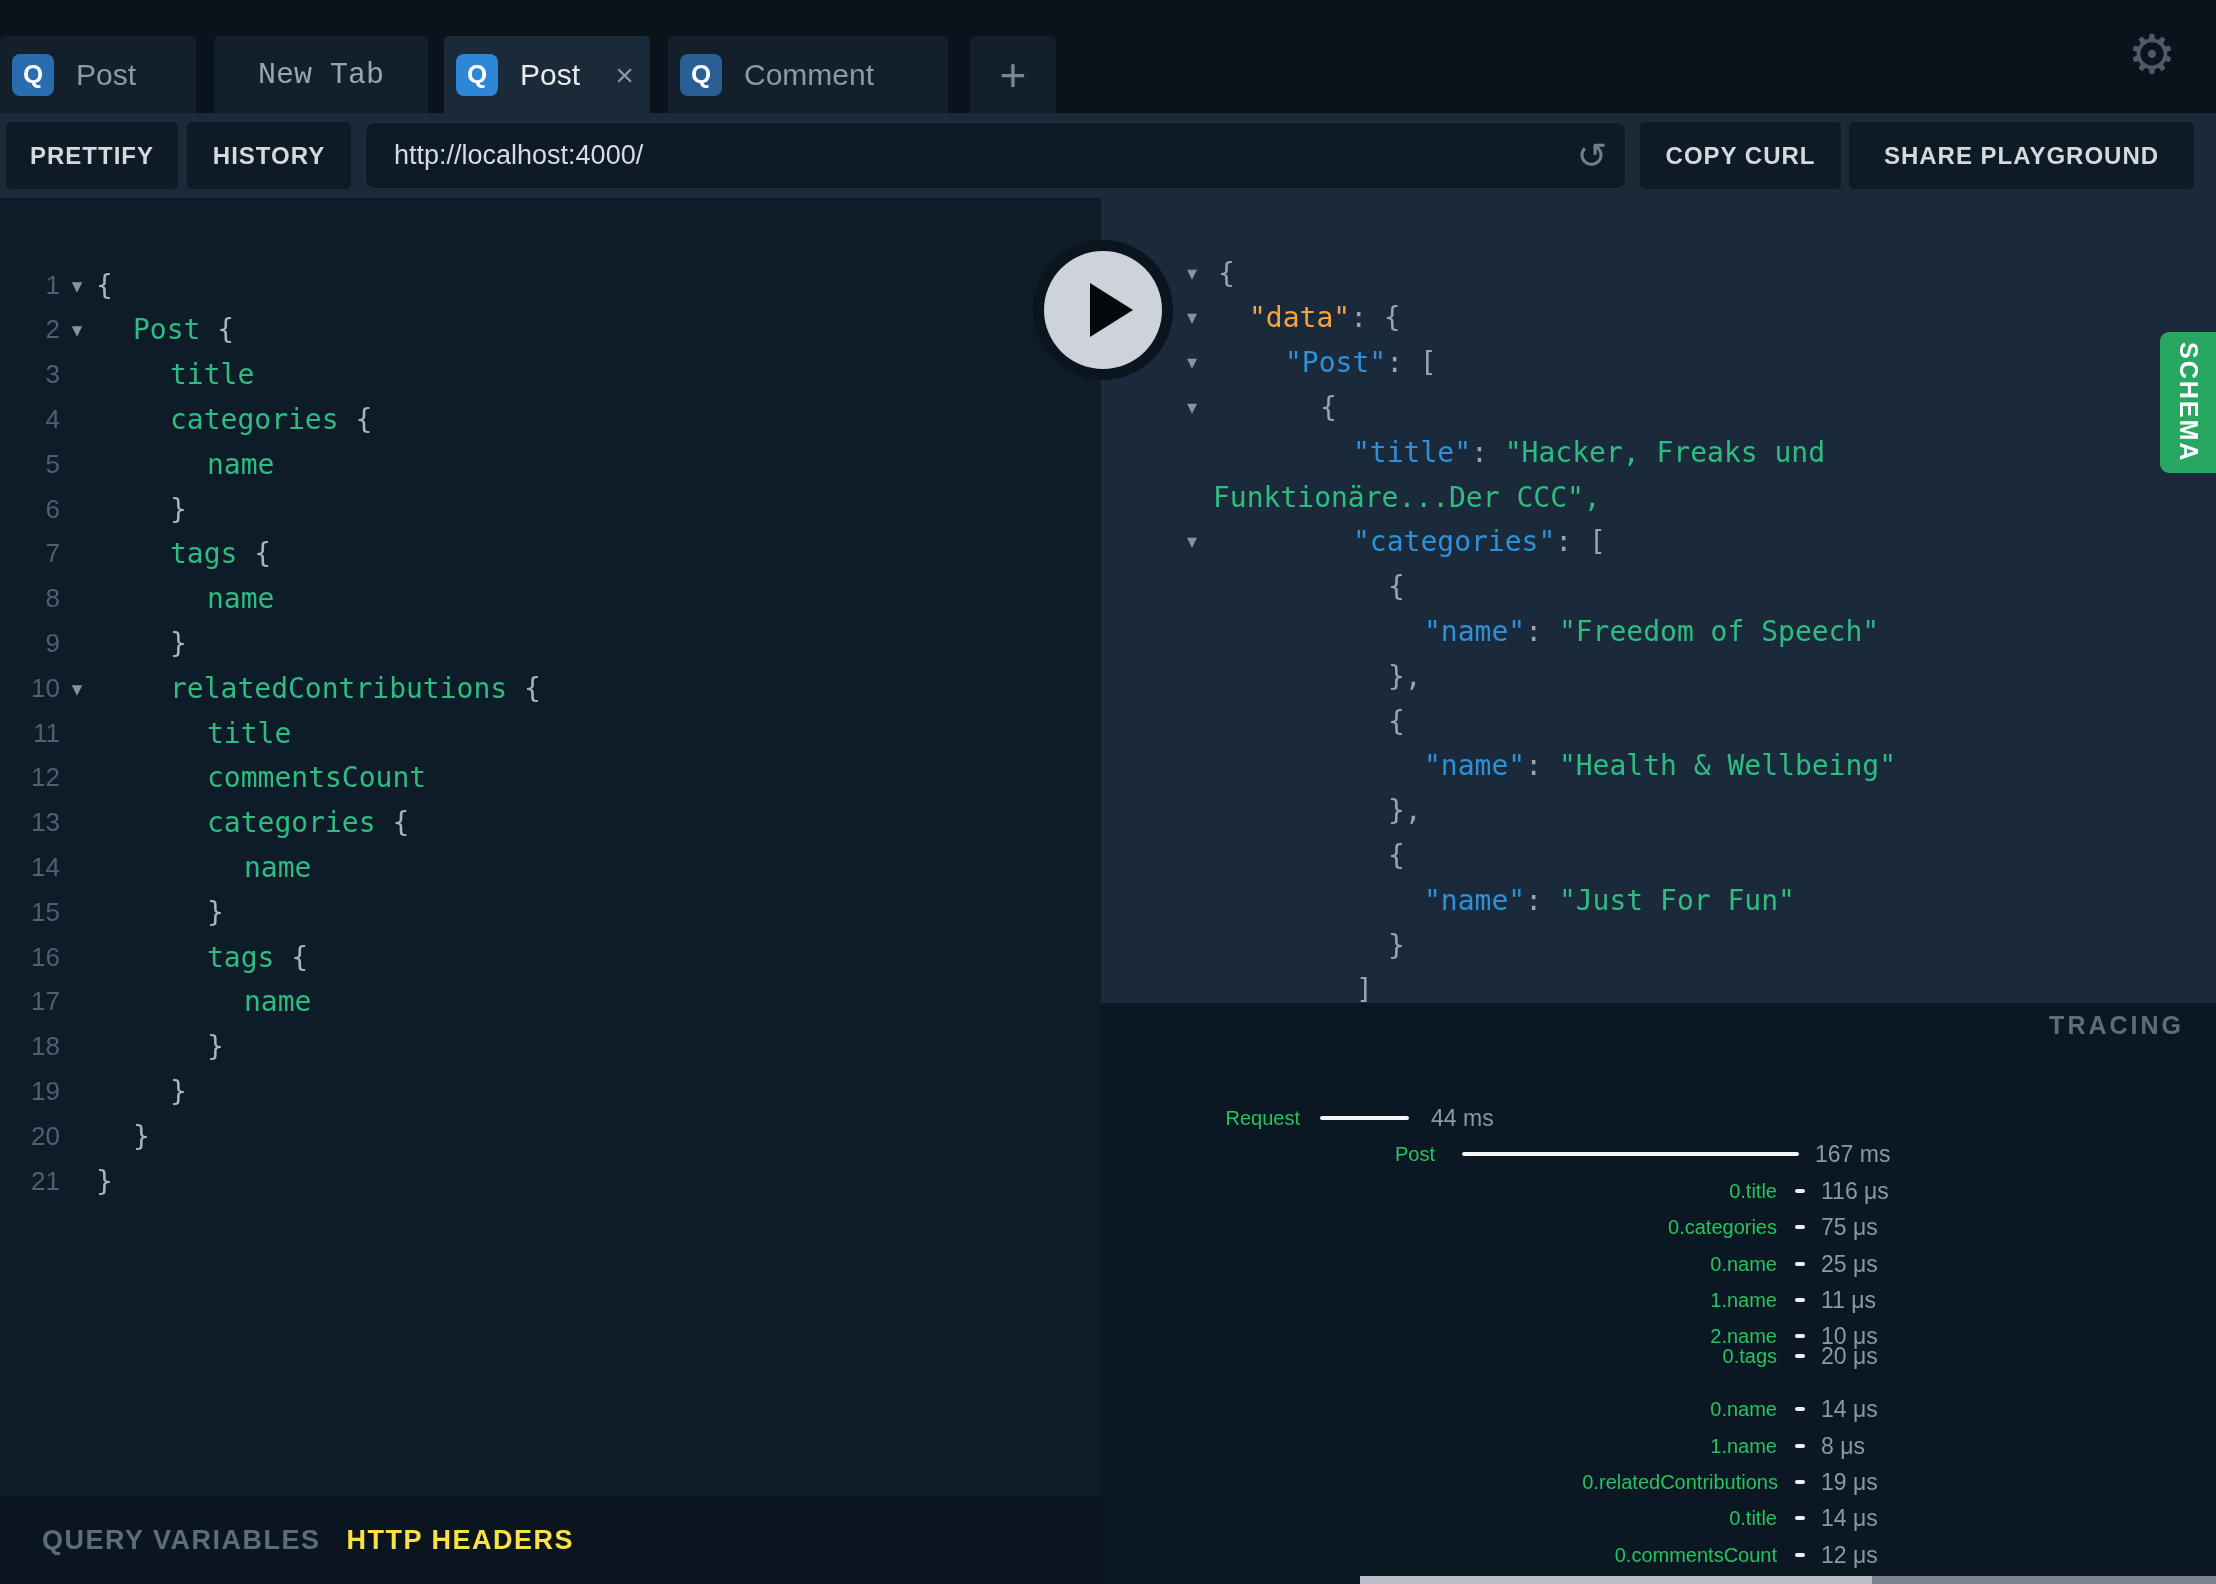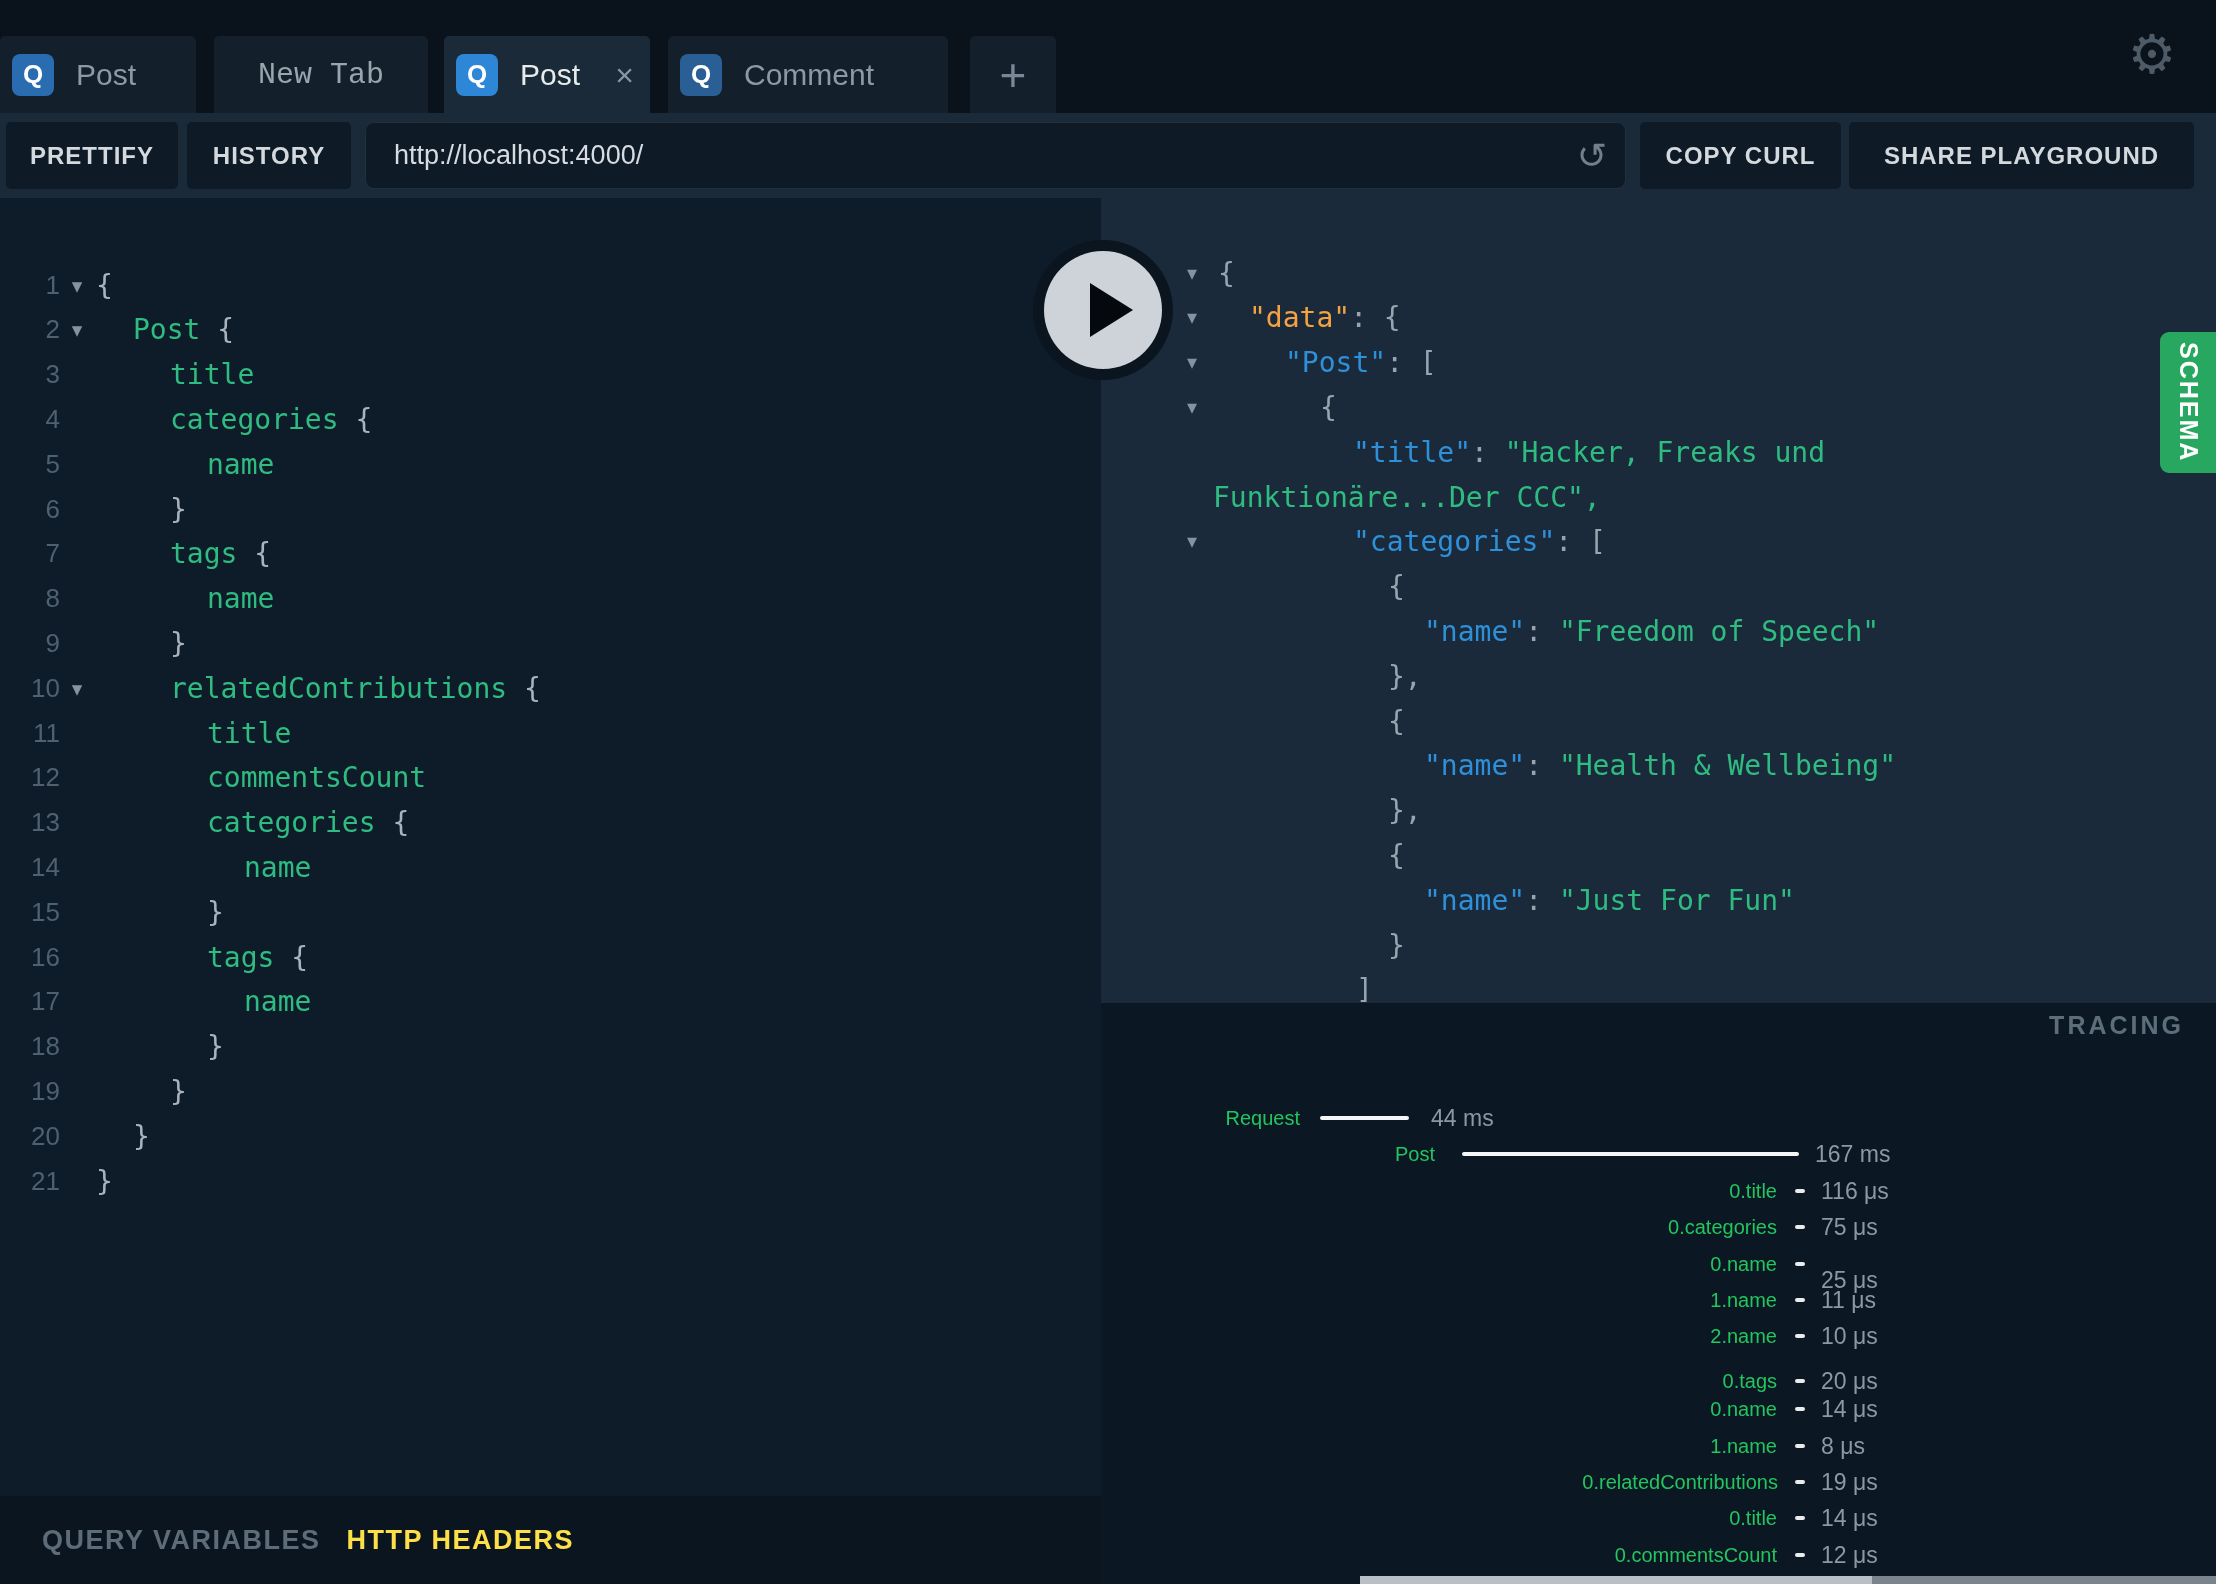--- a/index.html
+++ b/index.html
@@ -206,33 +206,33 @@
           <span class="trvalue" style="left: 720px;">116 μs</span>
         </div>
         <div class="trow" style="top: 206px;">
           <span class="trlabel" style="right: 439px;">0.categories</span>
           <div class="trdash"></div>
           <span class="trvalue" style="left: 720px;">75 μs</span>
         </div>
         <div class="trow" style="top: 243px;">
           <span class="trlabel" style="right: 439px;">0.name</span>
           <div class="trdash"></div>
-          <span class="trvalue" style="left: 720px; margin-top: 16px;">25 μs</span>
+          <span class="trvalue" style="left: 720px;">25 μs</span>
         </div>
         <div class="trow" style="top: 279px;">
           <span class="trlabel" style="right: 439px;">1.name</span>
           <div class="trdash"></div>
           <span class="trvalue" style="left: 720px;">11 μs</span>
         </div>
         <div class="trow" style="top: 315px;">
           <span class="trlabel" style="right: 439px;">2.name</span>
           <div class="trdash"></div>
           <span class="trvalue" style="left: 720px;">10 μs</span>
         </div>
-        <div class="trow" style="top: 360px;">
+        <div class="trow" style="top: 335px;">
           <span class="trlabel" style="right: 439px;">0.tags</span>
           <div class="trdash"></div>
           <span class="trvalue" style="left: 720px;">20 μs</span>
         </div>
         <div class="trow" style="top: 388px;">
           <span class="trlabel" style="right: 439px;">0.name</span>
           <div class="trdash"></div>
           <span class="trvalue" style="left: 720px;">14 μs</span>
         </div>
         <div class="trow" style="top: 425px;">

